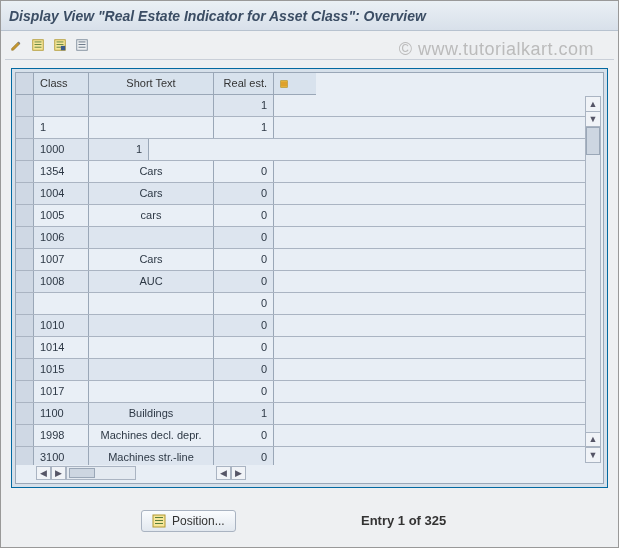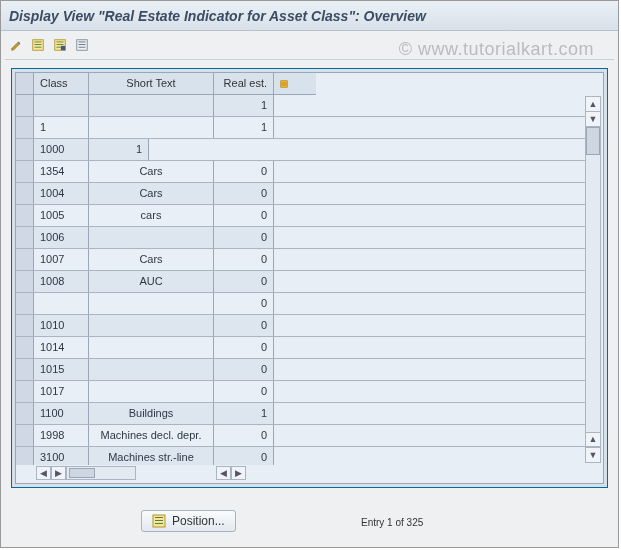--- a/index.html
+++ b/index.html
@@ -181,22 +181,23 @@
       gap:6px;
     }
     .position-btn .picon {
       width:14px; height:14px;
     }
     .position-btn span { font-size:12px; color:#333;}
     .entry-status {
       position:absolute;
       left:360px;
       bottom:4px;
-      font-size:10px;
+      font-size:13px;
       color:#333;
+      font-weight:bold;
     }
     .watermark {
       position:absolute;
       top:38px;
       right:24px;
       font-size:18px;
       color:#bbb;
       font-family: Arial, sans-serif;
       letter-spacing:0.5px;
       pointer-events:none;

